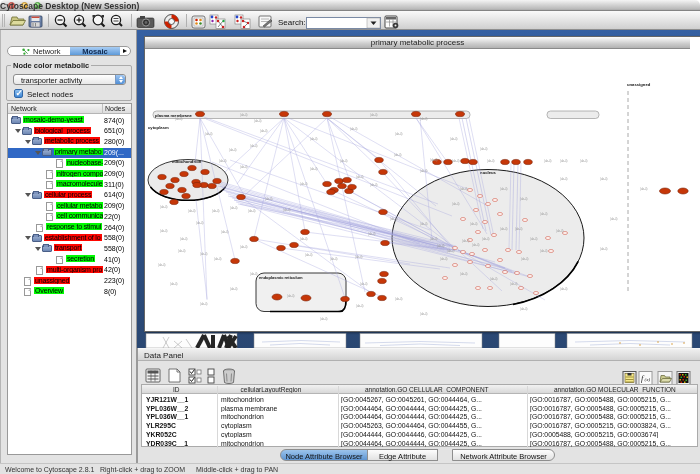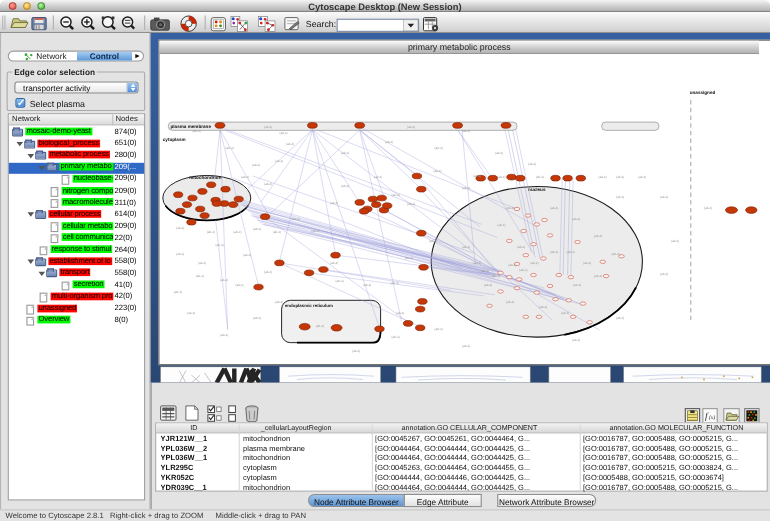--- a/index.html
+++ b/index.html
@@ -4,21 +4,21 @@
 <style>
 * { margin:0; padding:0; box-sizing:border-box; }
 html,body { width:700px; height:474px; background:#fff; font-family:"Liberation Sans", sans-serif; overflow:hidden; }
 #win { position:absolute; left:0; top:0; width:700px; height:474px; }
 .abs { position:absolute; }
 
 
 #titlebar { left:0; top:0; width:700px; height:11px;
   background:linear-gradient(#f4f4f4,#d9d9d9 40%,#b9b9b9 90%,#a9a9a9);
   border-bottom:1px solid #848484; border-radius:5px 5px 0 0; }
-#titlebar .t { position:absolute; left:0; right:0; top:1px; text-align:center; font-size:8.5px; font-weight:bold; color:#333; }
+#titlebar .t { position:absolute; left:0; right:0; top:1px; text-align:left; font-size:8.5px; font-weight:bold; color:#333; }
 .tl { position:absolute; top:2px; width:7px; height:7px; border-radius:50%; }
 
 
 #toolbar { left:0; top:11px; width:700px; height:19px;
   background:linear-gradient(#fafafa,#e3e3e3 55%,#cfcfcf);
   border-bottom:1px solid #8f8f8f; }
 
 
 #cp { left:0; top:30px; width:137px; height:433px; background:#e3e3e3; border-right:1px solid #9a9a9a; border-left:1px solid #b5b5b5;}
 #cphead { position:absolute; left:0; top:0; width:136px; height:13px; background:linear-gradient(#efefef,#d6d6d6); border-bottom:1px solid #b0b0b0; }
@@ -209,31 +209,31 @@
 
   <div id="cp" class="abs">
     <div id="tabs">
       <svg style="position:absolute;left:14px;top:1px" width="8" height="9" viewBox="0 0 10 11">
         <line x1="2" y1="2" x2="7" y2="7" stroke="#2a8a2a" stroke-width="1"></line>
         <circle cx="2" cy="2" r="1.6" fill="#33aa33"></circle>
           <circle cx="8" cy="2.5" r="1.4" fill="#33aa33"></circle>
           <circle cx="3" cy="7" r="1.4" fill="#33aa33"></circle>
       </svg>
       <div class="net" style="left:25px;">Network</div>
-      <div class="mos">Control</div>
+      <div class="mos">Mosaic</div>
       <div class="arr"></div>
     </div>
     <div id="grpbox"></div>
-    <div id="grplabel">Edge color selection</div>
+    <div id="grplabel">Node color metabolic</div>
     <div id="combo">
         <div class="t">transporter activity</div>
         <div class="btn"></div>
       </div>
     <div id="chk"></div>
-      <div id="chklabel">Select plasma</div>
+      <div id="chklabel">Select nodes</div>
     <div id="tree">
       <div id="treehead">
           <div class="c1">Network</div>
           <div class="c2">Nodes</div>
           <div class="sep"></div>
         </div>
     <div class="trow" style="top: 11.5px;">
           <div class="fold" style="left:3px"></div>
           <div class="lbl" style="left:15px;max-width:80px;background:#00fa00">mosaic-demo-yeast</div>
           <div class="num">874(0)</div>
@@ -630,20 +630,23 @@
         <path d="M 590 345 Q 630 342 670 345" fill="none" stroke="#8899cc" stroke-width="0.5" opacity="0.7"></path>
         <circle cx="620" cy="343" r="0.8" fill="#d59b3a"></circle>
         <circle cx="640" cy="345" r="0.8" fill="#d59b3a"></circle>
         <circle cx="658" cy="342" r="0.8" fill="#d59b3a"></circle>
         <circle cx="672" cy="344" r="0.8" fill="#d59b3a"></circle>
         <circle cx="684" cy="343" r="0.8" fill="#d59b3a"></circle>
       </svg>
   </div>
 
   <div id="dp" class="abs">
+    <div id="dphead">
+        <div class="t">Data Panel</div>
+      </div>
     <svg style="position:absolute;left:6px;top:19px" width="120" height="18" viewBox="0 0 120 18">
 
       <rect x="2" y="2" width="14" height="13" rx="1" fill="#f4f4f4" stroke="#444" stroke-width="0.8"></rect>
       <rect x="3.5" y="3.5" width="11" height="3" fill="#555"></rect>
       <line x1="3.5" y1="9" x2="14.5" y2="9" stroke="#555" stroke-width="1"></line>
       <line x1="3.5" y1="12" x2="14.5" y2="12" stroke="#555" stroke-width="1"></line>
       <line x1="7" y1="3.5" x2="7" y2="14.5" stroke="#555" stroke-width="0.7"></line>
       <line x1="11" y1="3.5" x2="11" y2="14.5" stroke="#555" stroke-width="0.7"></line>
 
       <path d="M25 2 L33 2 L36 5 L36 15 L25 15 Z" fill="#fff" stroke="#555" stroke-width="0.8"></path>
@@ -747,21 +750,21 @@
         <div class="drow" style="top: 53.5px;">
           <div class="c1">YDR039C__1</div>
           <div class="c2">mitochondrion</div>
           <div class="c3">[GO:0044464, GO:0044444, GO:0044425, G...</div>
           <div class="c4">[GO:0016787, GO:0005488, GO:0005215, G...</div>
         </div>
       </div>
     <div id="segs">
         <div class="sg" style="left: 0px; width: 88px; border-radius: 6px 0px 0px 6px; background: linear-gradient(rgb(156, 196, 236), rgb(94, 149, 210));">Node Attribute Browser</div>
         <div class="sg" style="left: 87px; width: 71px;">Edge Attribute Browser</div>
-        <div class="sg" style="left: 172px; width: 90px; border-radius: 0px 6px 6px 0px;">Network Attribute Browser</div>
+        <div class="sg" style="left: 172px; width: 103px; border-radius: 0px 6px 6px 0px;">Network Attribute Browser</div>
       </div>
   </div>
 
   <div id="status" class="abs">
     <div style="left:5px">Welcome to Cytoscape 2.8.1</div>
     <div style="left:100px">Right-click + drag to ZOOM</div>
     <div style="left:196px">Middle-click + drag to PAN</div>
   </div>
 </div>
 

